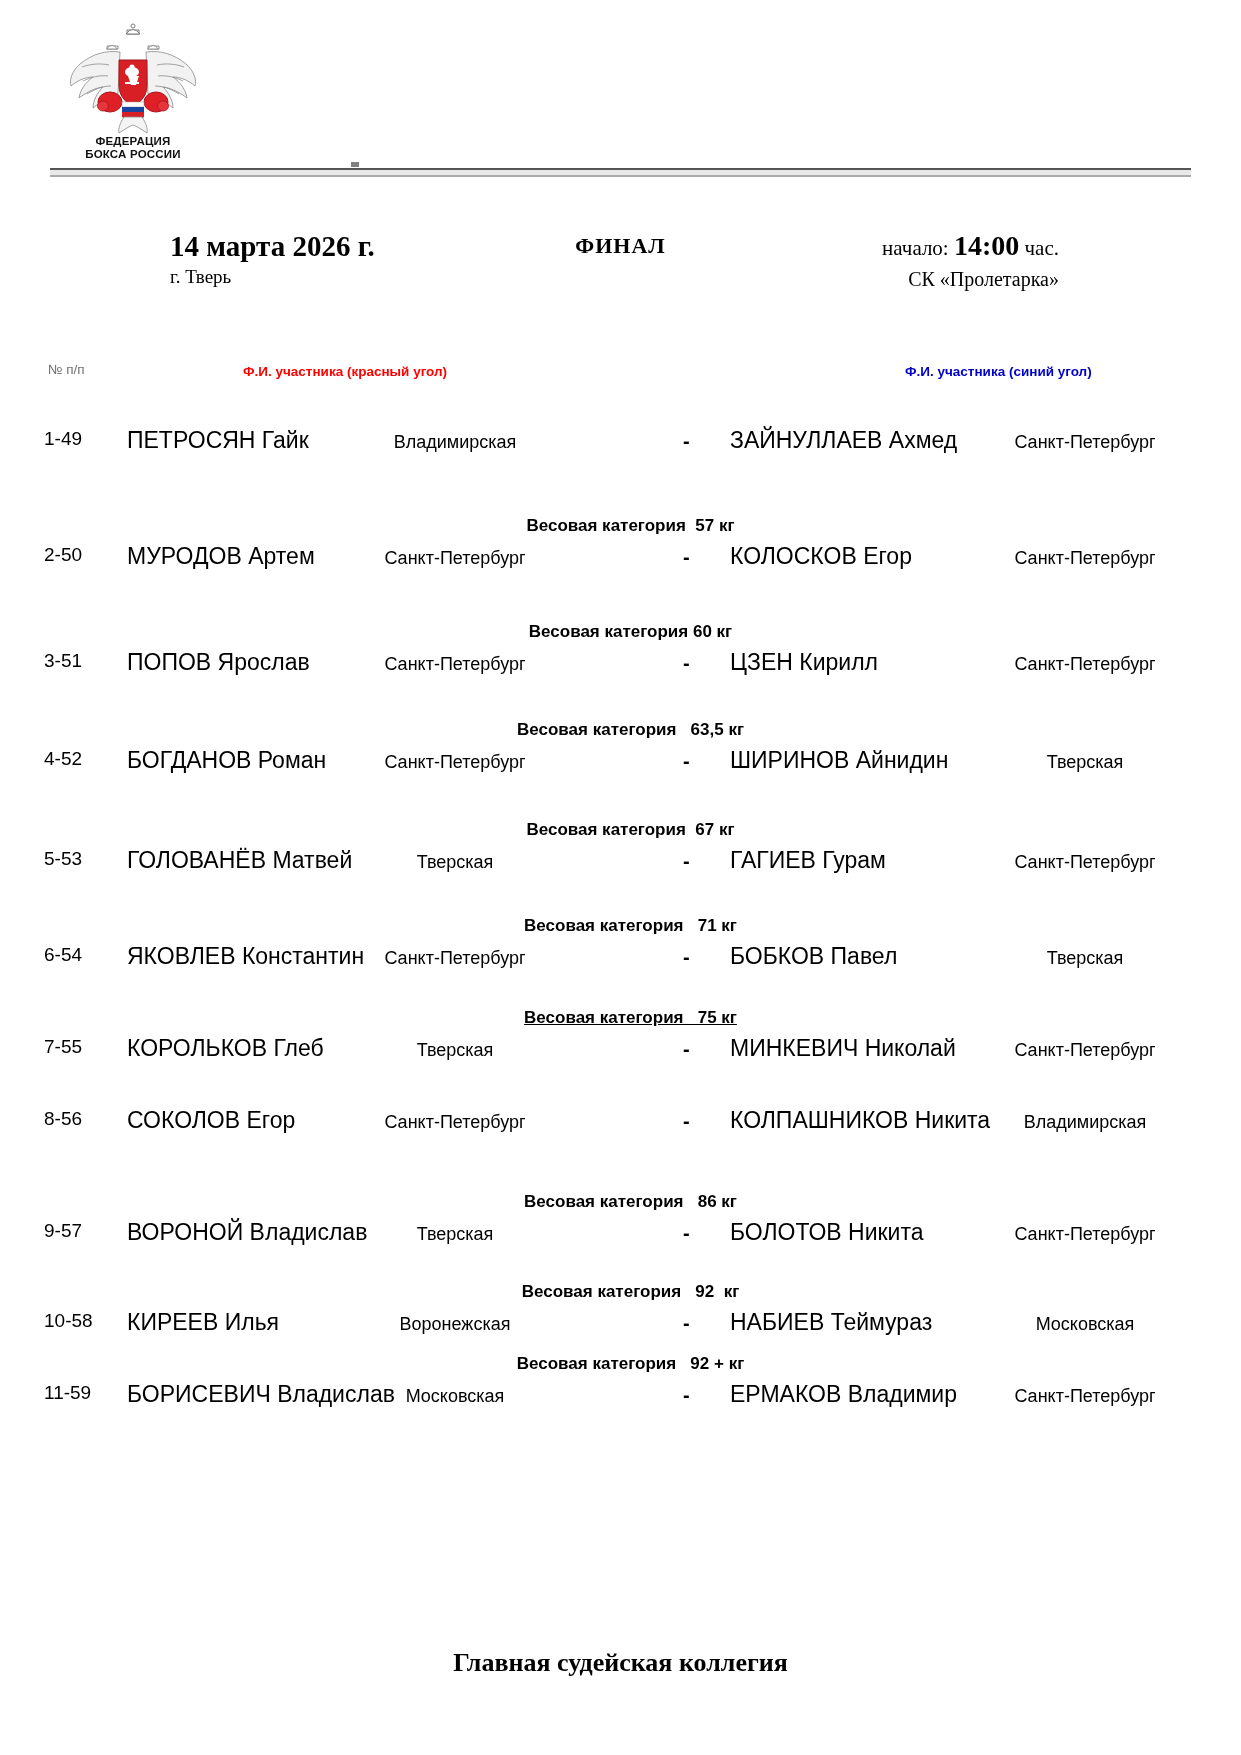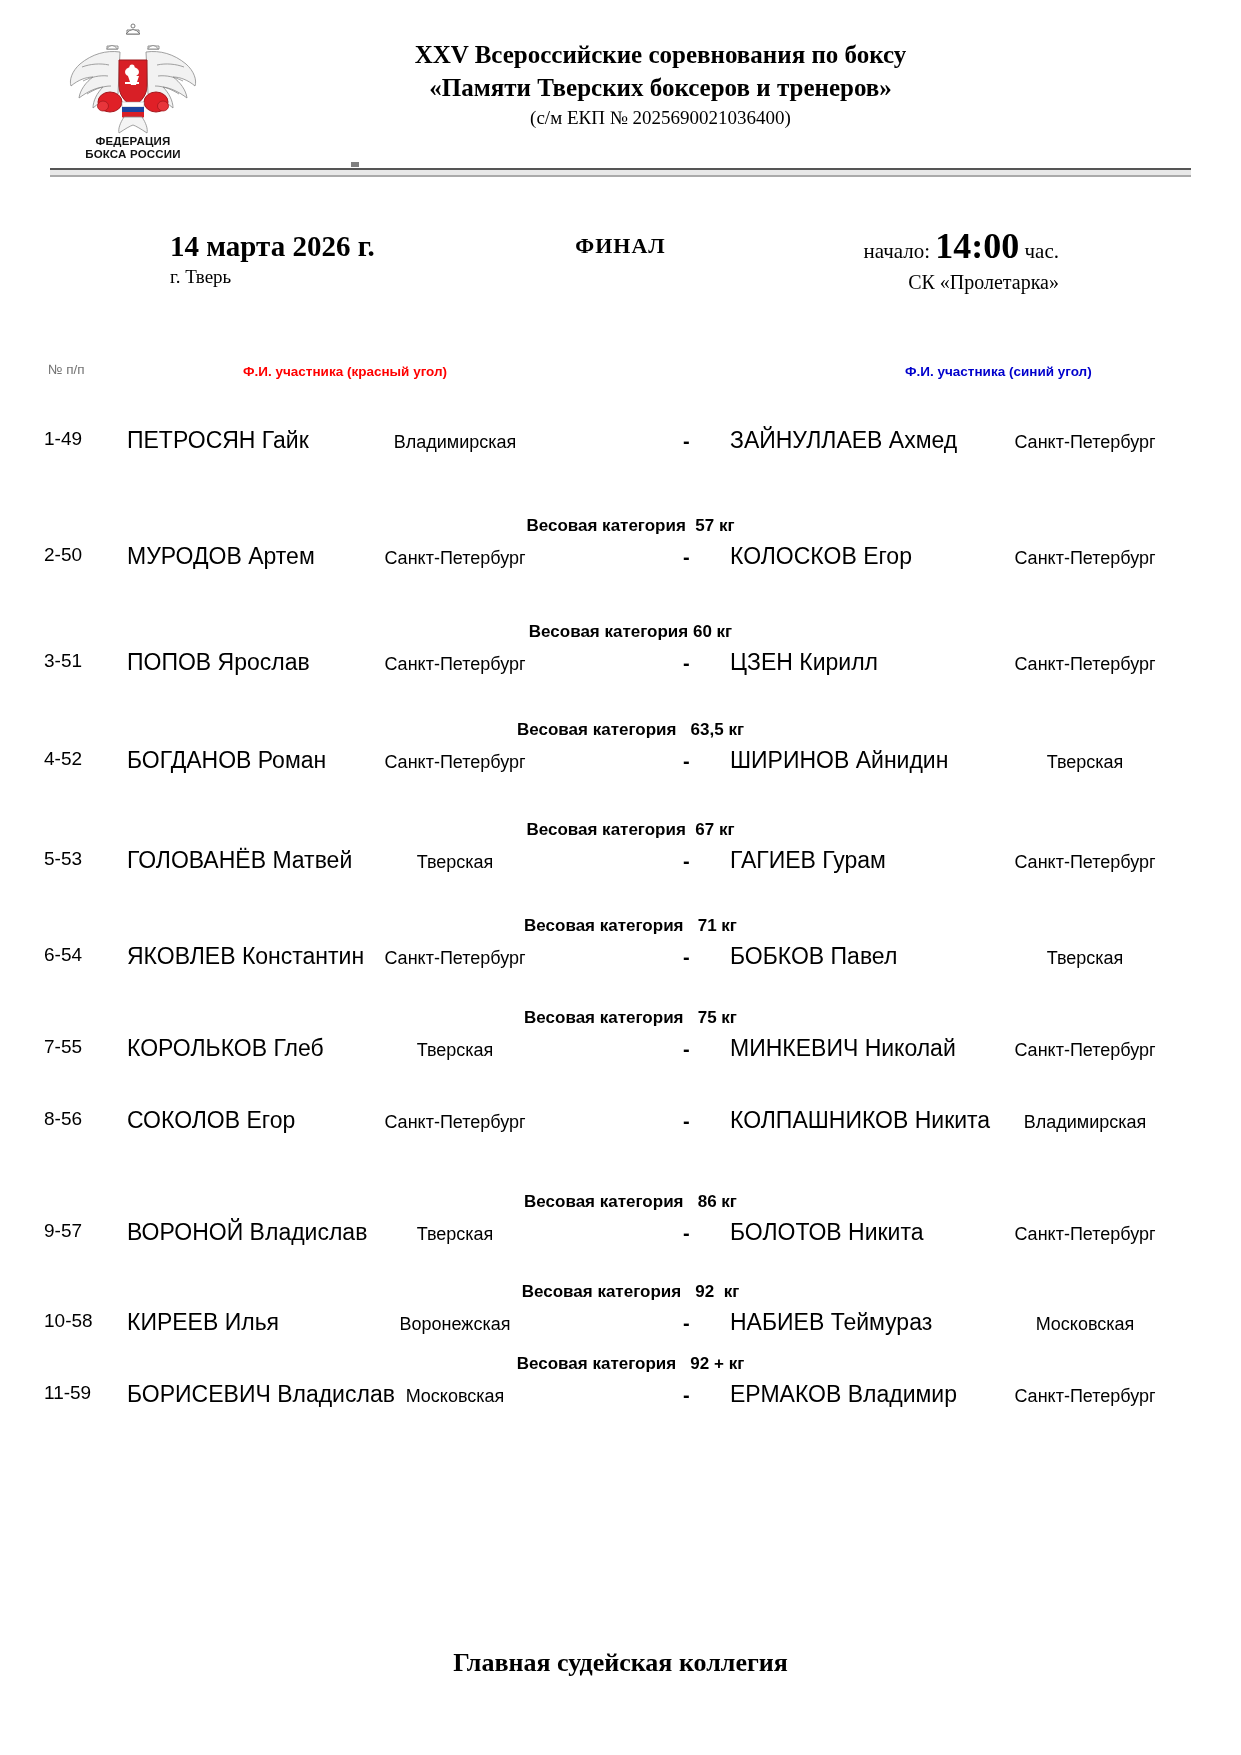--- a/index.html
+++ b/index.html
@@ -129,21 +129,21 @@
     right: 182px;
     top: 0;
     text-align: right;
   }
   .event-time {
     font-size: 21px;
     line-height: 36px;
     white-space: nowrap;
   }
   .event-time b {
-    font-size: 36px;
+    font-size: 28px;
     font-weight: bold;
     margin-top: 36px;
   }
   .event-venue {
     font-size: 20px;
     line-height: 26px;
     white-space: nowrap;
   }
 
   
@@ -315,25 +315,20 @@
       <g fill="#f4f4f4" stroke="#8a8a8a" stroke-width="0.8">
         <path d="M62 95 C58 101 56 107 57 111 C63 107 68 104 71 103 C74 104 79 107 85 111 C86 107 84 101 80 95 Z"></path>
       </g>
     </svg>
     <div class="logo-caption">
       <div>ФЕДЕРАЦИЯ</div>
       <div>БОКСА РОССИИ</div>
     </div>
   </div>
 
-  <div class="title-block">
-    <div class="title-line1">XXV Всероссийские соревнования по боксу</div>
-    <div class="title-line2">«Памяти Тверских боксеров и тренеров»</div>
-    <div class="title-line3">(с/м ЕКП № 2025690021036400)</div>
-  </div>
 
   <div class="rule-nub"></div>
   <div class="rule"></div>
 </div>
 
 <div class="event-row">
   <div class="event-left">
     <div class="event-date">14 марта 2026 г.</div>
     <div class="event-city">г. Тверь</div>
   </div>
@@ -415,21 +410,21 @@
         <div class="cat-title">Весовая категория   71 кг</div>
         <div class="bout">
           <span class="b-no">6-54</span>
           <span class="b-red-name">ЯКОВЛЕВ Константин</span>
           <span class="b-red-region">Санкт-Петербург</span>
           <span class="b-dash">-</span>
           <span class="b-blue-name">БОБКОВ Павел</span>
           <span class="b-blue-region">Тверская</span>
         </div>
       </div>
-      <div class="cat-block" style="position: absolute; left: 0px; right: 0px; top: 650px;">
+      <div class="cat-block" style="position: absolute; left: 0px; right: 0px; top: 650px; text-decoration: underline;">
         <div class="cat-title">Весовая категория   75 кг</div>
         <div class="bout">
           <span class="b-no">7-55</span>
           <span class="b-red-name">КОРОЛЬКОВ Глеб</span>
           <span class="b-red-region">Тверская</span>
           <span class="b-dash">-</span>
           <span class="b-blue-name">МИНКЕВИЧ Николай</span>
           <span class="b-blue-region">Санкт-Петербург</span>
         </div>
       </div>

